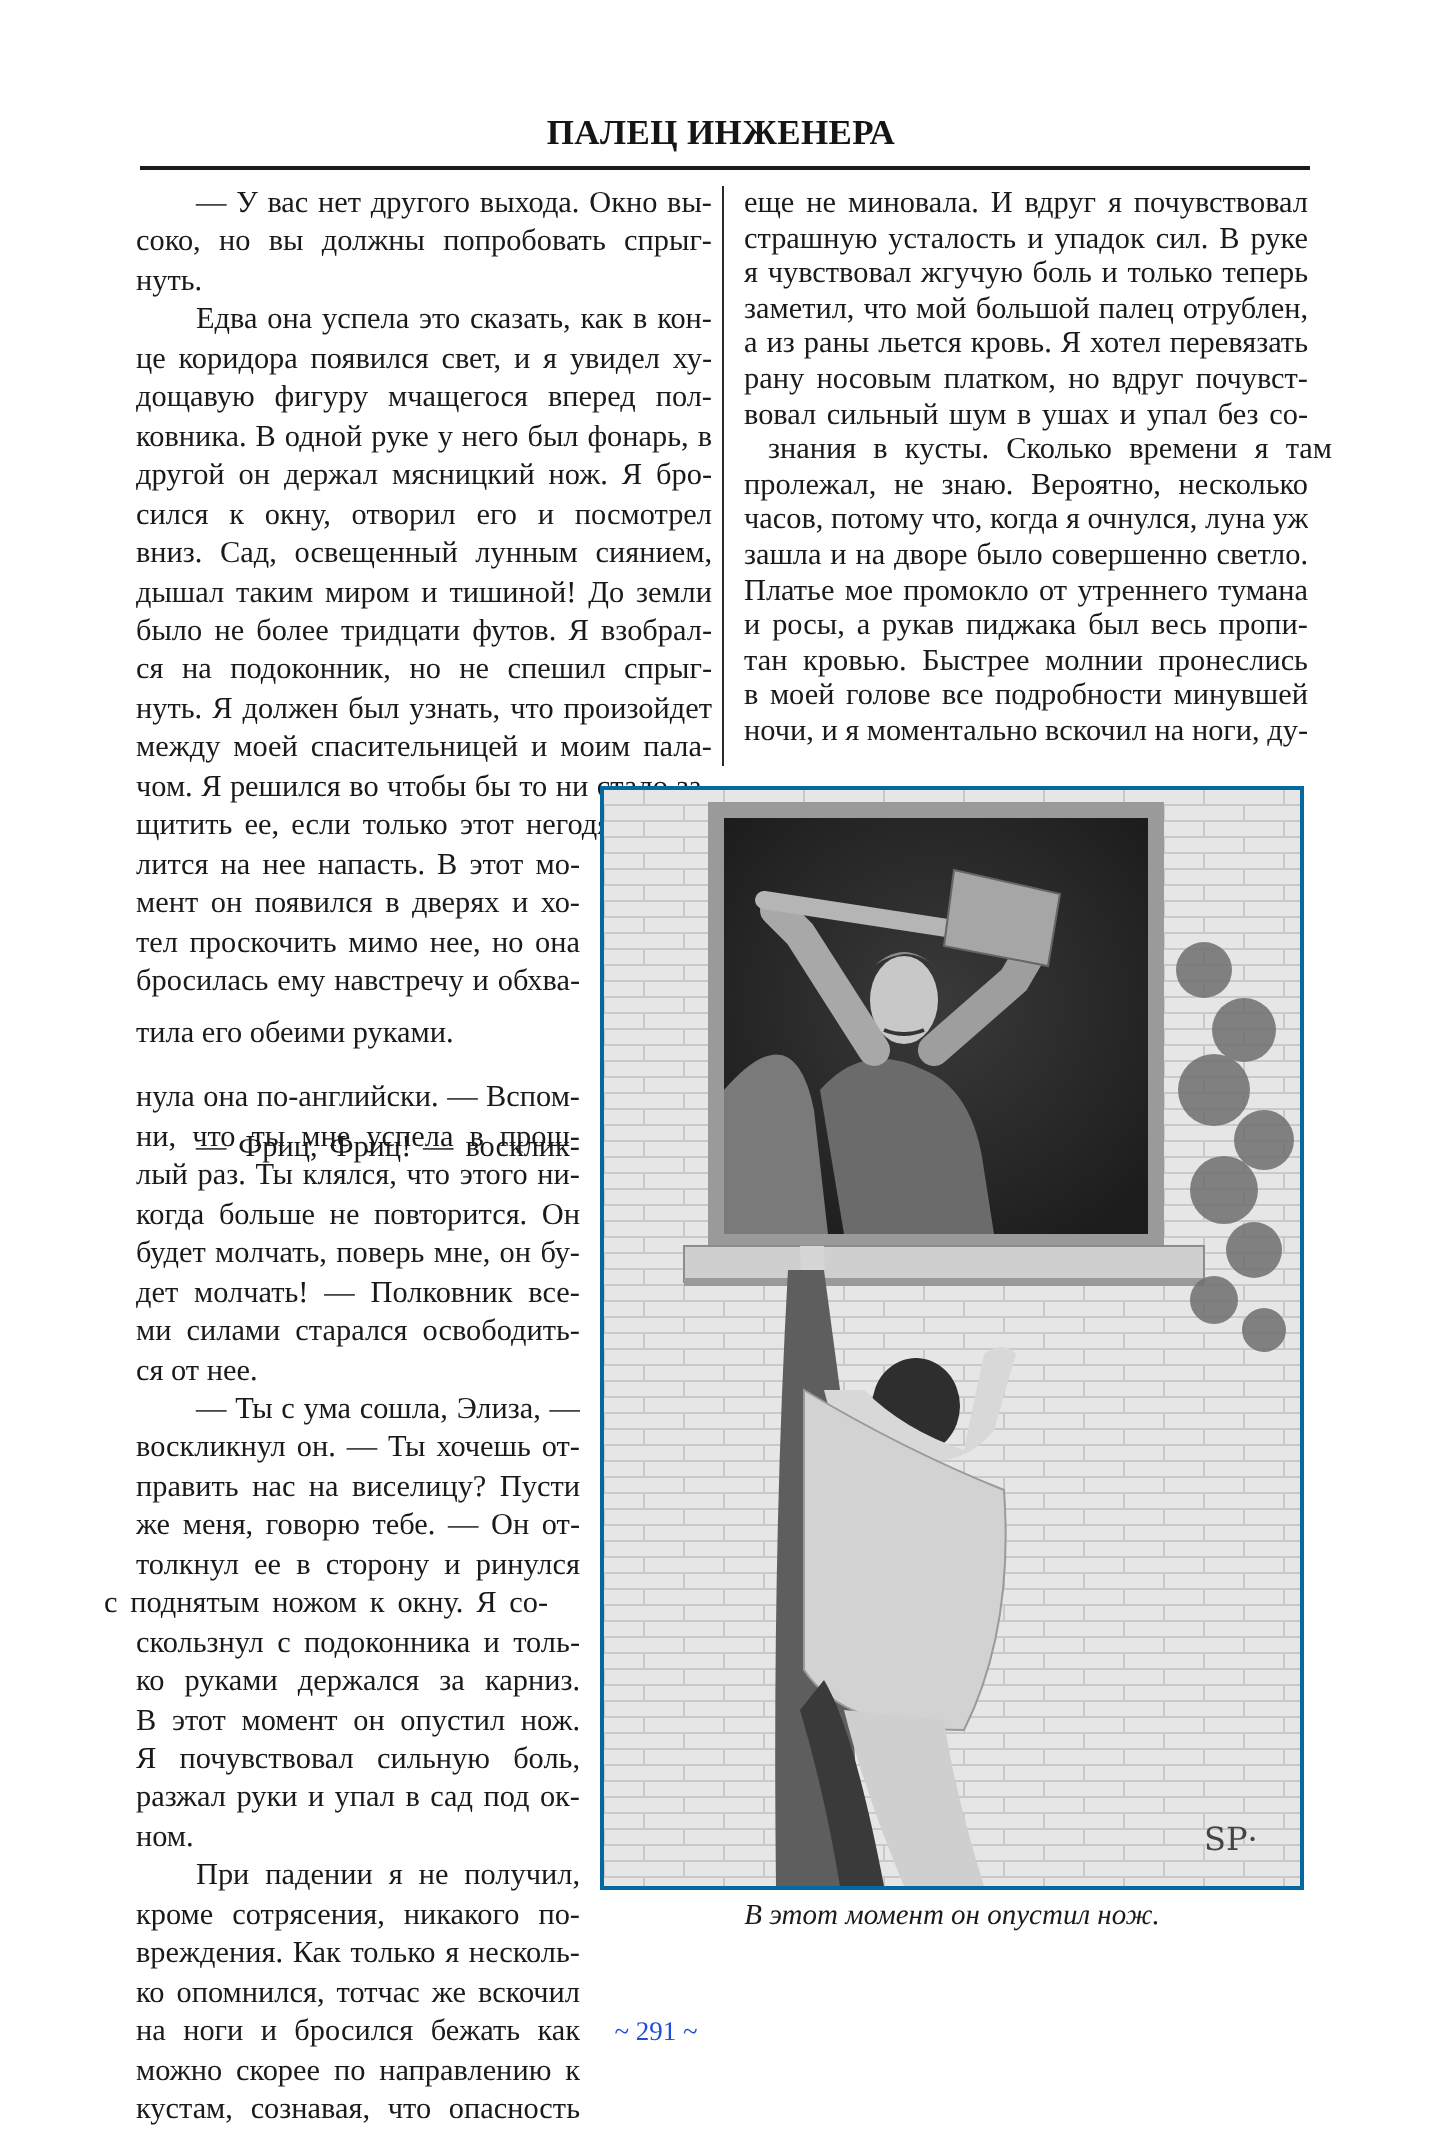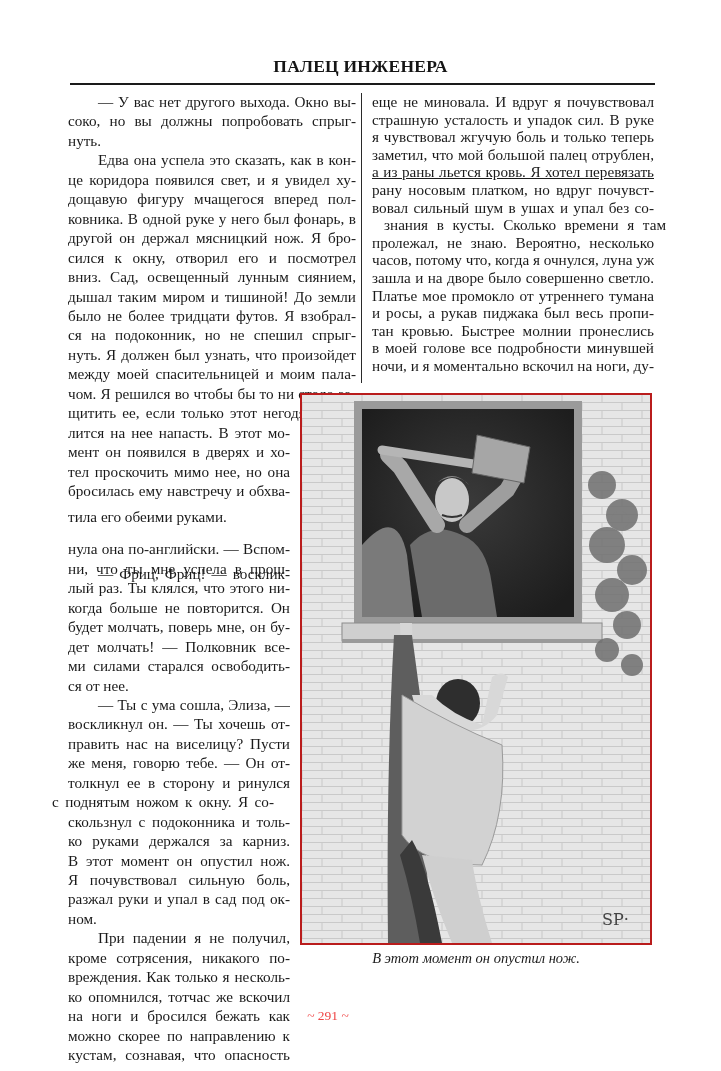--- a/index.html
+++ b/index.html
@@ -7,25 +7,25 @@
          font-family: "Liberation Serif", "DejaVu Serif", serif; color: #1a1a1a; }
   .header-title { position: absolute; left: 0; width: 721px; top: 56px; text-align: center;
          font-size: 17.5px; font-weight: bold; letter-spacing: 0.2px; color: #151515; }
   .header-rule { position: absolute; left: 70px; width: 585px; top: 83px; height: 1.5px; background: #1a1a1a; }
   .col-sep { position: absolute; left: 361px; top: 93px; width: 1px; height: 290px; background: #2a2a2a; }
   .line { position: absolute; font-size: 15.2px; line-height: 19px; white-space: nowrap;
           text-align: justify; text-align-last: justify; height: 19px; overflow: hidden; }
   .line.last { text-align-last: left; }
   .line.indent { padding-left: 30px; box-sizing: border-box; }
   .illustration { position: absolute; left: 300px; top: 393px; width: 352px; height: 552px;
-          border: 2px solid #b91c1c; box-sizing: border-box; background: #e9e9e9; overflow: hidden; }
+          border: 2px solid #0369a1; box-sizing: border-box; background: #e9e9e9; overflow: hidden; }
   .caption { position: absolute; left: 300px; width: 352px; top: 950px; text-align: center;
           font-style: italic; font-size: 14.5px; color: #1a1a1a; }
   .page-number { position: absolute; left: 0; width: 656px; top: 1008px; text-align: center;
-          font-size: 13.5px; color: #ef4444; }
+          font-size: 13.5px; color: #1d4ed8; }
 </style>
 </head>
 <body>
 
 <div>
   <div class="header-title">ПАЛЕЦ ИНЖЕНЕРА</div>
   <div class="header-rule"></div>
 
   <div id="left-col">
       <div class="line indent" style="left: 68px; top: 92px; width: 288px;">— У вас нет другого выхода. Окно вы-</div>
@@ -78,21 +78,21 @@
       <div class="line" style="left: 68px; top: 1006.15px; width: 222px;">на ноги и бросился бежать как</div>
       <div class="line" style="left: 68px; top: 1025.6px; width: 222px;">можно скорее по направлению к</div>
       <div class="line" style="left: 68px; top: 1045.05px; width: 222px;">кустам, сознавая, что опасность</div>
     </div>
   <div class="col-sep"></div>
   <div id="right-col">
       <div class="line" style="left: 372px; top: 92px; width: 282px;">еще не миновала. И вдруг я почувствовал</div>
       <div class="line" style="left: 372px; top: 109.6px; width: 282px;">страшную усталость и упадок сил. В руке</div>
       <div class="line" style="left: 372px; top: 127.2px; width: 282px;">я чувствовал жгучую боль и только теперь</div>
       <div class="line" style="left: 372px; top: 144.8px; width: 282px;">заметил, что мой большой палец отрублен,</div>
-      <div class="line" style="left: 372px; top: 162.4px; width: 282px; text-decoration: underline;">а из раны льется кровь. Я хотел перевязать</div>
+      <div class="line" style="left: 372px; top: 162.4px; width: 282px;">а из раны льется кровь. Я хотел перевязать</div>
       <div class="line" style="left: 372px; top: 180px; width: 282px;">рану носовым платком, но вдруг почувст-</div>
       <div class="line" style="left: 372px; top: 197.6px; width: 282px;">вовал сильный шум в ушах и упал без со-</div>
       <div class="line" style="left: 384px; top: 215.2px; width: 282px;">знания в кусты. Сколько времени я там</div>
       <div class="line" style="left: 372px; top: 232.8px; width: 282px;">пролежал, не знаю. Вероятно, несколько</div>
       <div class="line" style="left: 372px; top: 250.4px; width: 282px;">часов, потому что, когда я очнулся, луна уже</div>
       <div class="line" style="left: 372px; top: 268px; width: 282px;">зашла и на дворе было совершенно светло.</div>
       <div class="line" style="left: 372px; top: 285.6px; width: 282px;">Платье мое промокло от утреннего тумана</div>
       <div class="line" style="left: 372px; top: 303.2px; width: 282px;">и росы, а рукав пиджака был весь пропи-</div>
       <div class="line" style="left: 372px; top: 320.8px; width: 282px;">тан кровью. Быстрее молнии пронеслись</div>
       <div class="line" style="left: 372px; top: 338.4px; width: 282px;">в моей голове все подробности минувшей</div>

